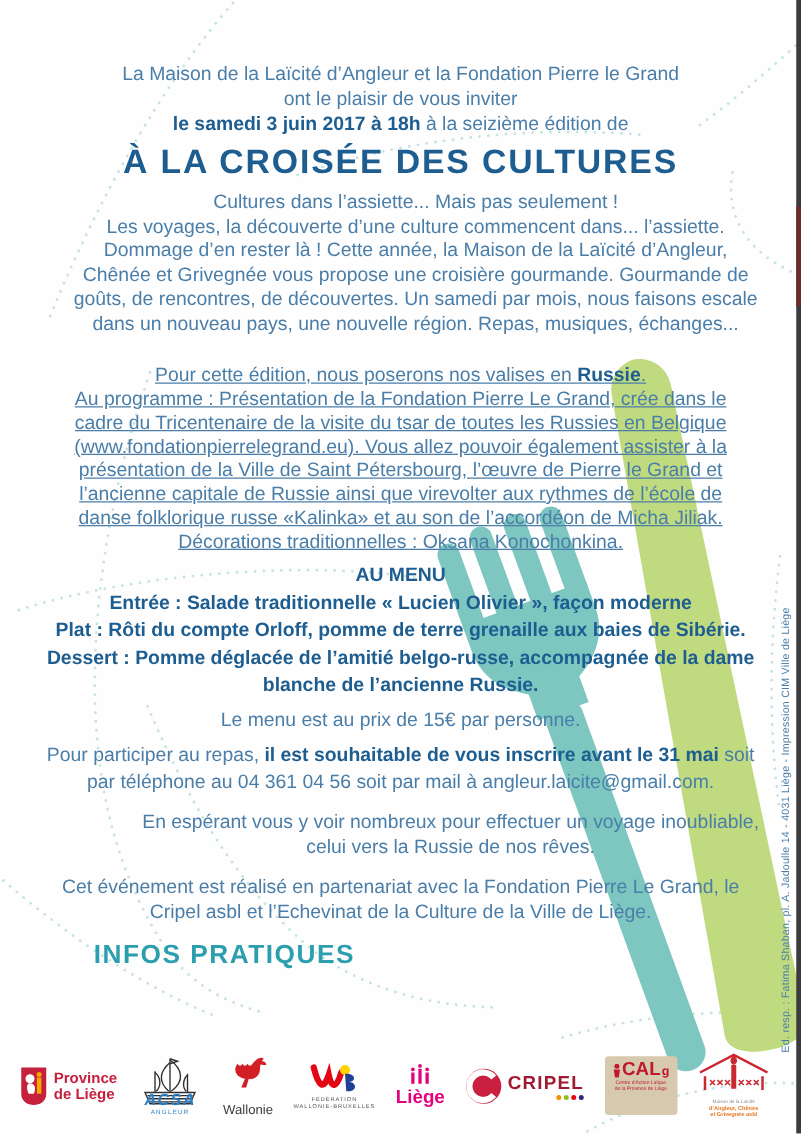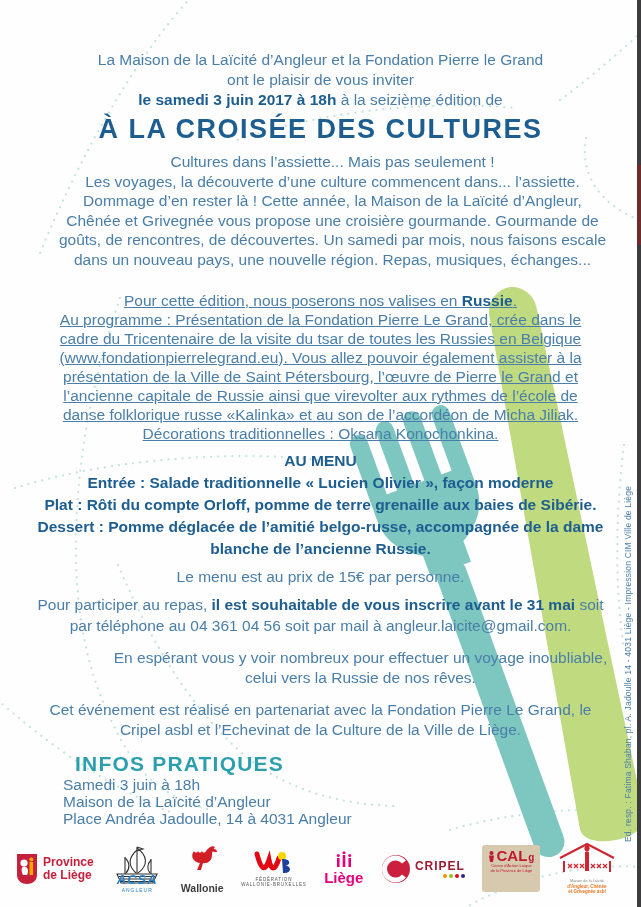--- a/index.html
+++ b/index.html
@@ -54,28 +54,28 @@
     display:flex; align-items:center; justify-content:space-between;
   }
   .logo { display:flex; flex-direction:column; align-items:center; }
 
   .acsa-text { margin-top:-15px; color:#2a7fc4; font-weight:800; font-style:italic; font-size:13px; letter-spacing:1px; }
   .acsa-sub { color:#2a7fc4; font-size:5px; letter-spacing:1px; }
 
   .logo-prov { flex-direction:row; gap:5px; align-items:center; }
   .prov-text div { color:#c5203c; font-weight:bold; font-size:12px; line-height:13px; text-align:left; }
 
-  .wal-text { color:#3c3c3c; font-weight:bold; font-size:10.5px; margin-top:11px; }
+  .wal-text { color:#3c3c3c; font-weight:normal; font-size:10.5px; margin-top:11px; }
 
   .fwb-sub { color:#555; font-size:4.5px; letter-spacing:0.8px; line-height:5.5px; text-align:center; }
 
   .liege-text { color:#e5007d; font-weight:bold; font-size:15px; margin-top:1px; }
 
   .logo-cripel { flex-direction:row; gap:4px; align-items:center; }
-  .cripel-text { color:#9e1b32; font-weight:800; font-size:12px; letter-spacing:1px; }
+  .cripel-text { color:#9e1b32; font-weight:800; font-size:15px; letter-spacing:1px; }
   .cripel-dots { display:flex; gap:2px; justify-content:flex-end; margin-top:1px; }
   .cripel-dots span { width:4px; height:4px; border-radius:50%; display:inline-block; }
 
   .logo-cal { background:#d6c9ae; border-radius:3px; padding:4px 6px 19px 6px; }
   .cal-row { display:flex; align-items:flex-end; gap:1px; }
   .cal-text { color:#c0182c; font-weight:800; font-size:15px; line-height:14px; }
   .cal-b { color:#c0182c; font-weight:800; font-size:10px; }
   .cal-sub { color:#c0182c; font-size:4px; line-height:5px; text-align:left; }
 
   .maison-sub1 { color:#8a8a8a; font-size:3.8px; line-height:4.5px; }
@@ -148,23 +148,20 @@
 
   <div class="txt registration"><span>Pour participer au repas, </span><span class="bdark">il est souhaitable de vous inscrire avant le 31 mai</span><span> soit
 par téléphone au 04 361 04 56 soit par mail à angleur.laicite@gmail.com.</span></div>
 
   <div class="txt hope">En espérant vous y voir nombreux pour effectuer un voyage inoubliable,
 celui vers la Russie de nos rêves.</div>
   <div class="txt partners">Cet événement est réalisé en partenariat avec la Fondation Pierre Le Grand, le
 Cripel asbl et l’Echevinat de la Culture de la Ville de Liège.</div>
 
   <div class="infos-heading">INFOS PRATIQUES</div>
-  <div class="infos-lines">Samedi 3 juin à 18h
-Maison de la Laïcité d’Angleur
-Place Andréa Jadoulle, 14 à 4031 Angleur</div>
 
   <div class="credit">Ed. resp. : Fatima Shaban, pl. A. Jadoulle 14 - 4031 Liège - Impression CIM Ville de Liège</div>
 
   <div class="edge"></div>
   <div class="edge-maroon"></div>
 
   <div class="logos">
 
     <div class="logo logo-prov">
       <svg width="22" height="32" viewBox="0 0 22 32">

